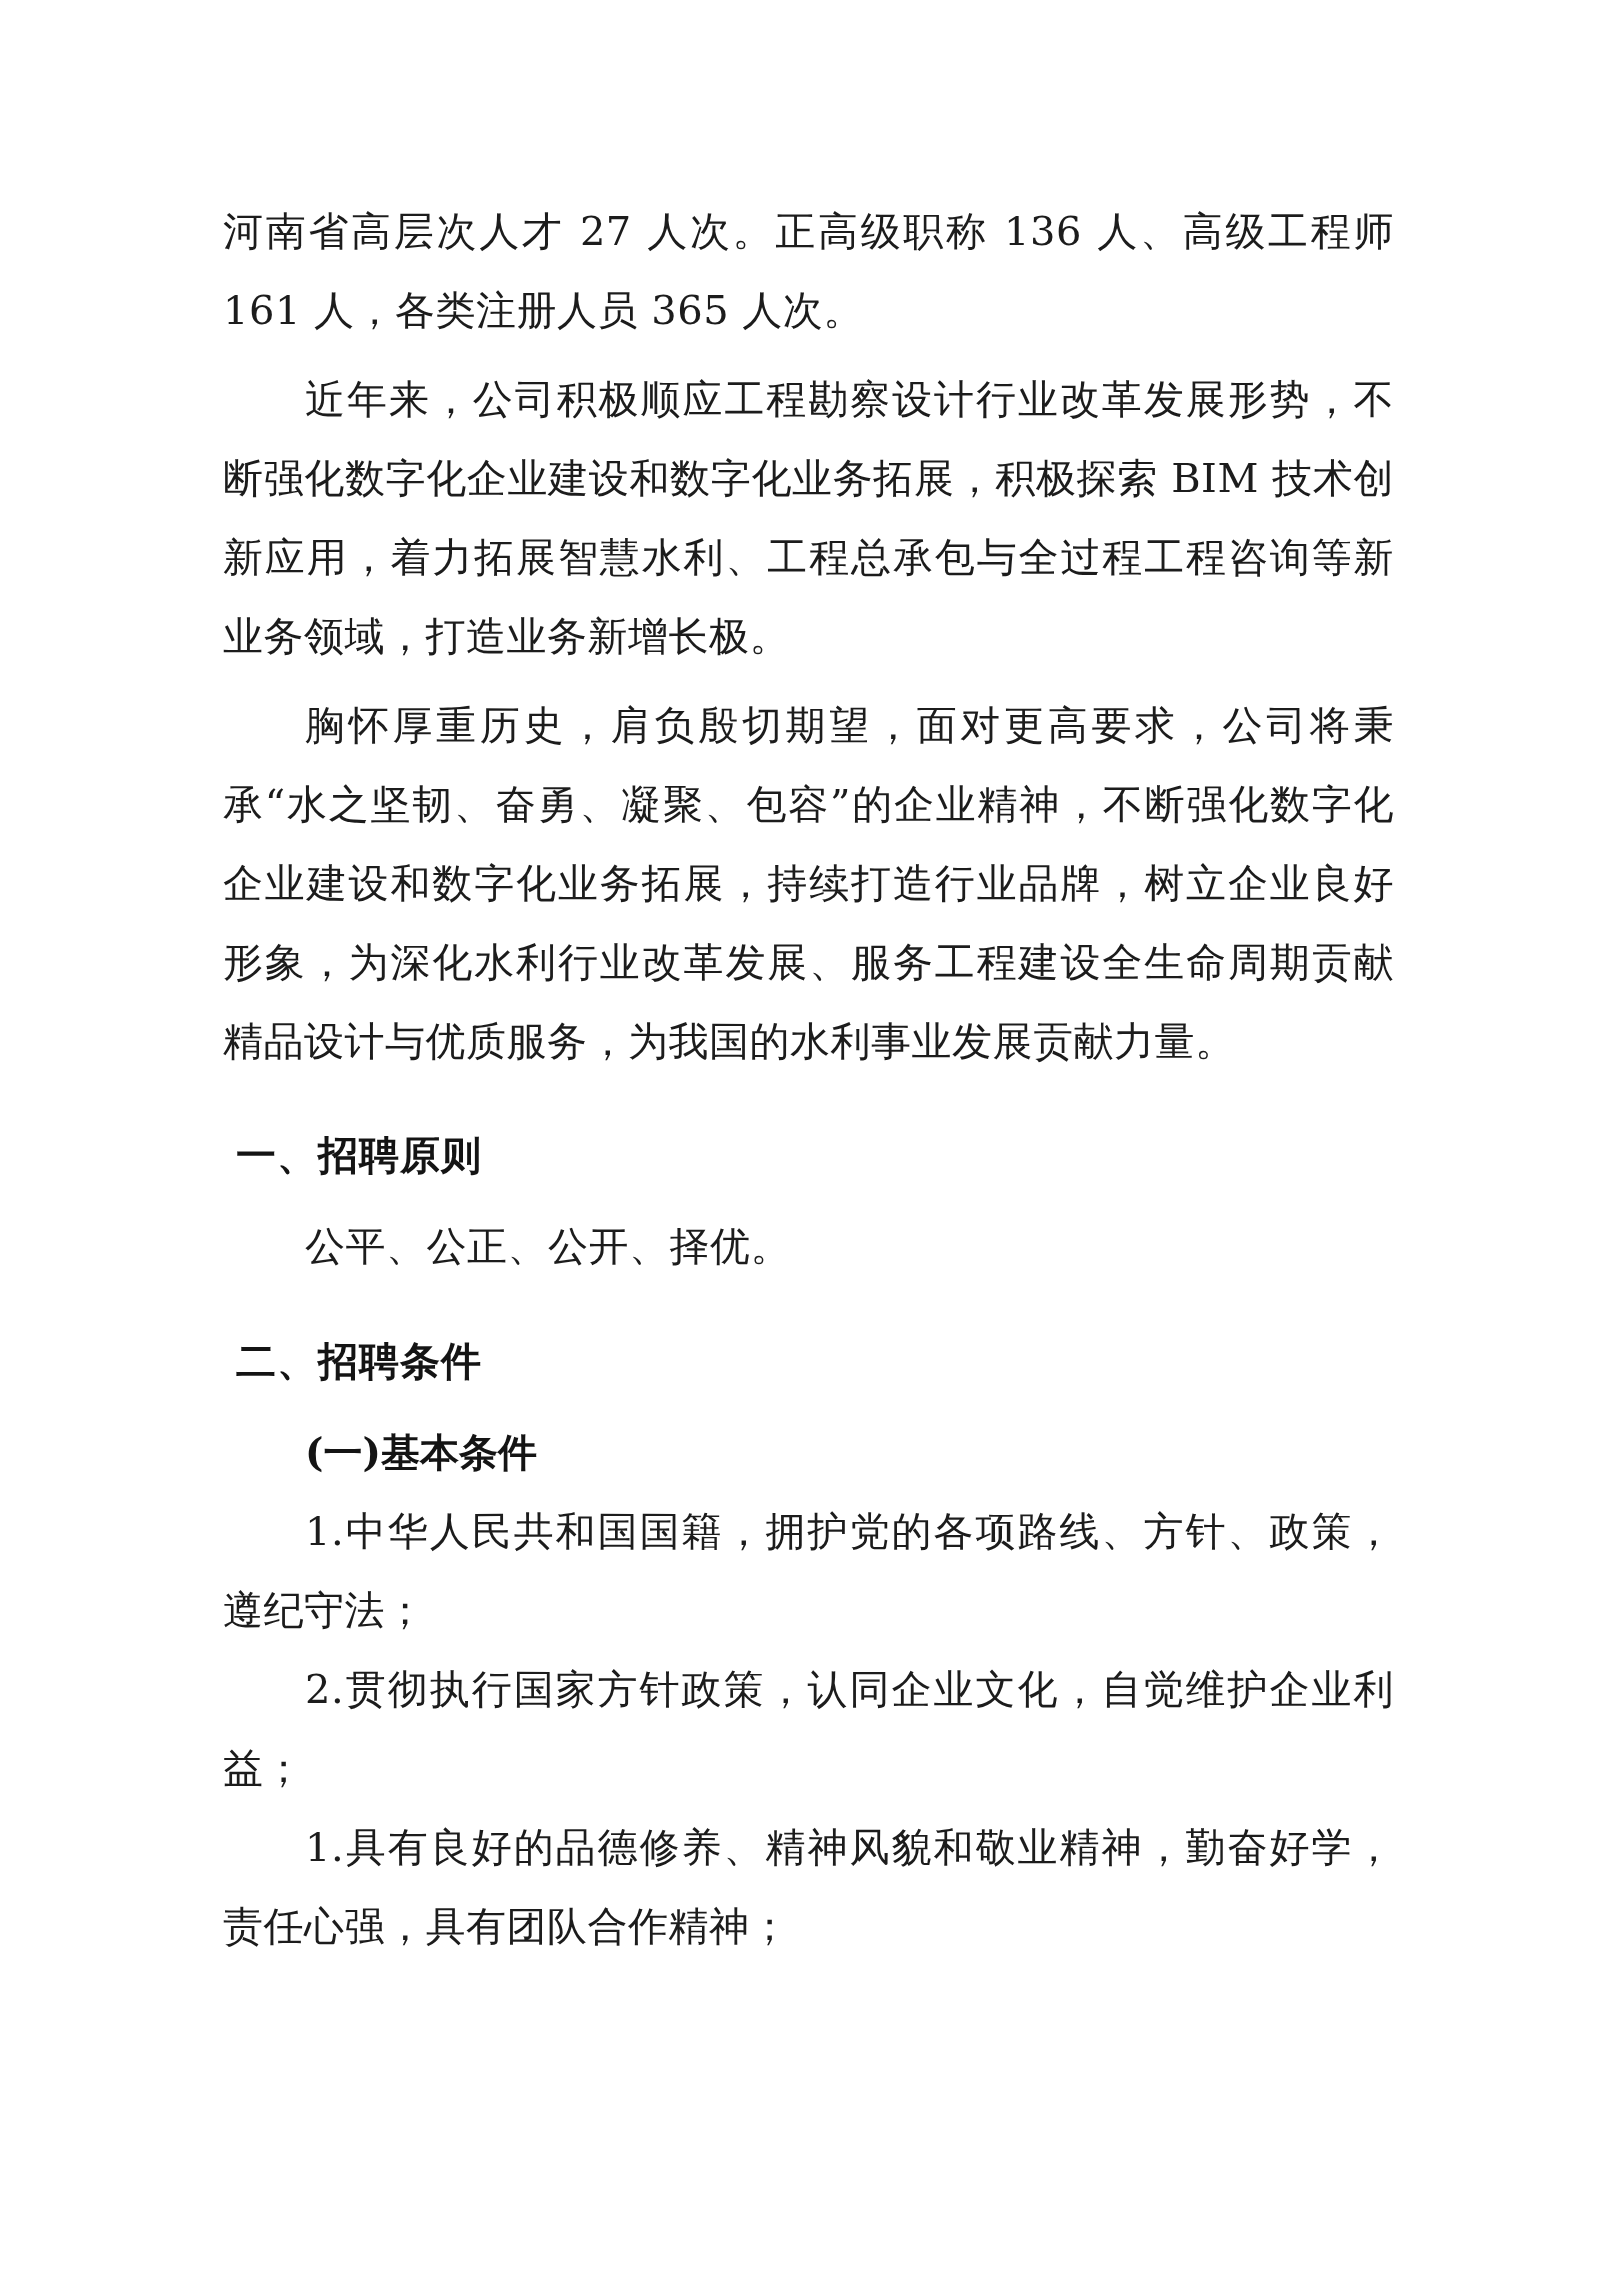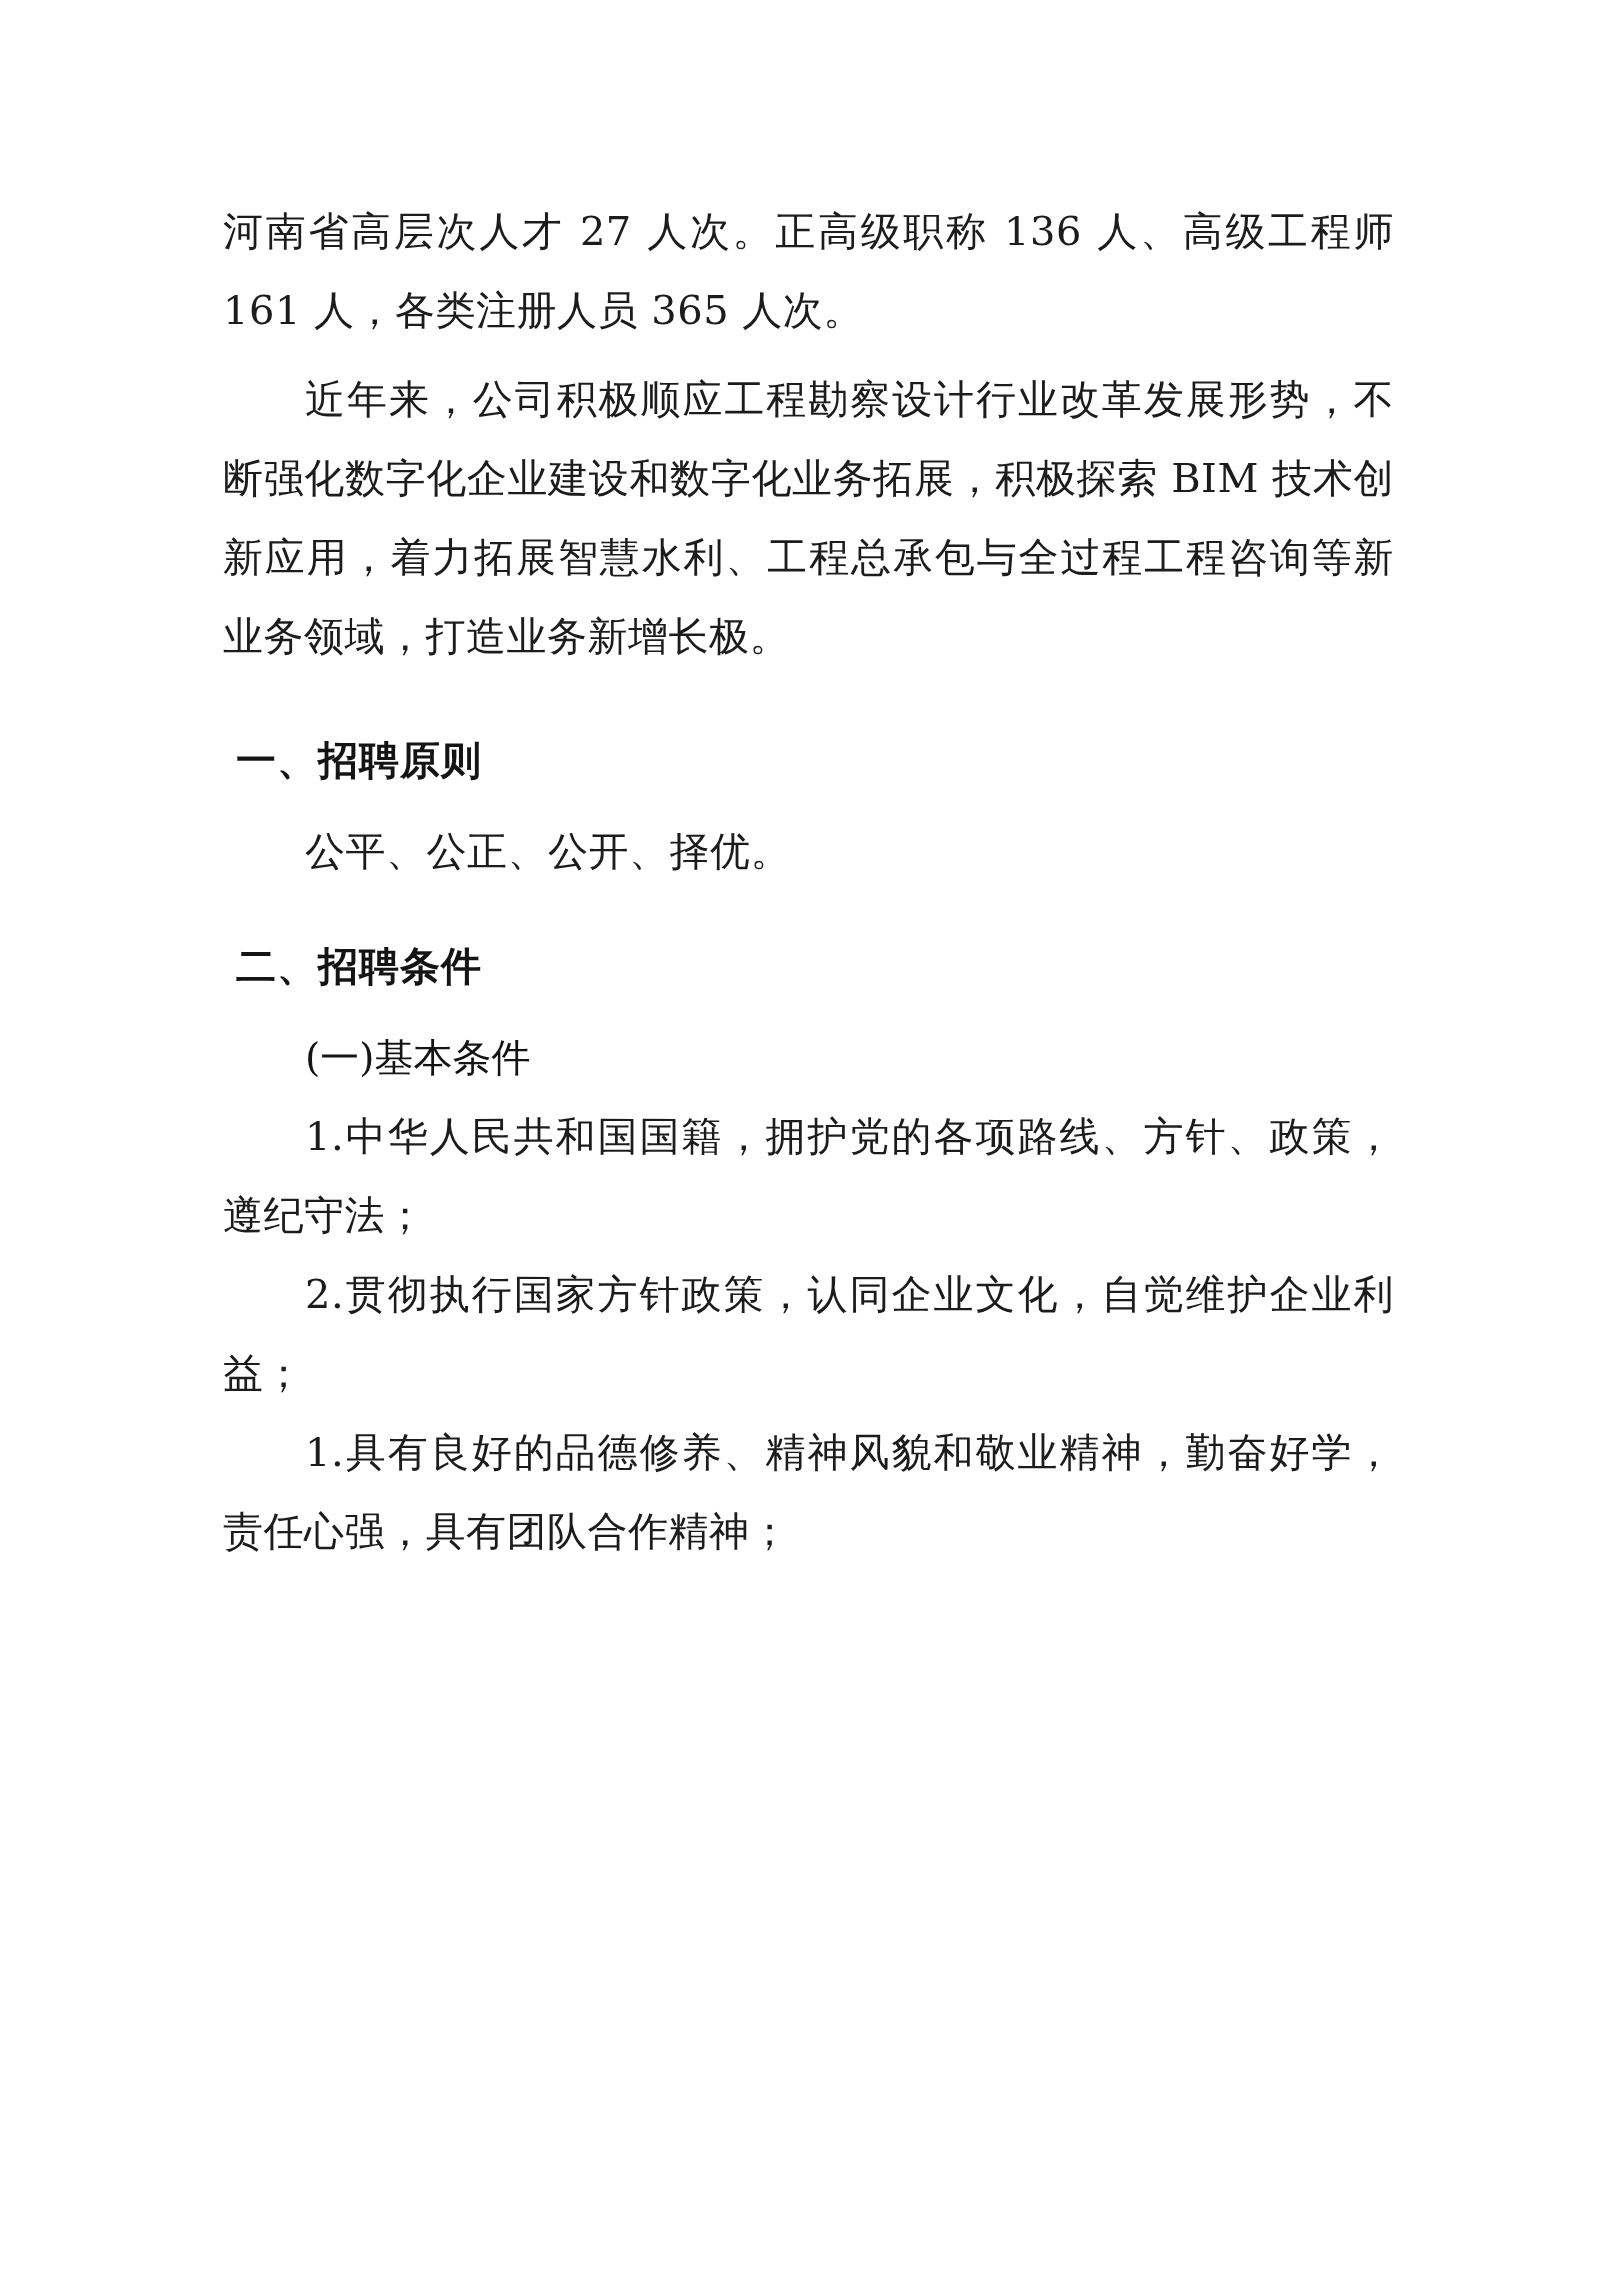--- a/index.html
+++ b/index.html
@@ -49,21 +49,21 @@
     color: #141414;
     letter-spacing: 1px;
   }
   .heading .num {
     display: inline-block;
     min-width: 82px;
   }
   .subheading {
     font-size: 39px;
     line-height: 79px;
-    font-weight: normal;
+    font-weight: bold;
     margin: 0;
     text-indent: 82px;
     color: #141414;
   }
   .spacer-sm { height: 9.8px; }
   .spacer-md { height: 21.6px; }
 </style>
 </head>
 <body>
 
@@ -71,20 +71,21 @@
   <div class="content">
 
     <p class="para">河南省高层次人才 27 人次。正高级职称 136 人、高级工程师 161 人，各类注册人员 365 人次。</p>
 
     <div class="spacer-sm"></div>
 
     <p class="para indent">近年来，公司积极顺应工程勘察设计行业改革发展形势，不断强化数字化企业建设和数字化业务拓展，积极探索 BIM 技术创新应用，着力拓展智慧水利、工程总承包与全过程工程咨询等新业务领域，打造业务新增长极。</p>
 
     <div class="spacer-sm"></div>
 
+    <p class="para indent">胸怀厚重历史，肩负殷切期望，面对更高要求，公司将秉承“水之坚韧、奋勇、凝聚、包容”的企业精神，不断强化数字化企业建设和数字化业务拓展，持续打造行业品牌，树立企业良好形象，为深化水利行业改革发展、服务工程建设全生命周期贡献精品设计与优质服务，为我国的水利事业发展贡献力量。</p>
 
     <div class="spacer-md"></div>
 
     <h2 class="heading">
       <span class="num">一、</span><span>招聘原则</span>
     </h2>
 
     <p class="para indent">公平、公正、公开、择优。</p>
 
     <div class="spacer-md"></div>

